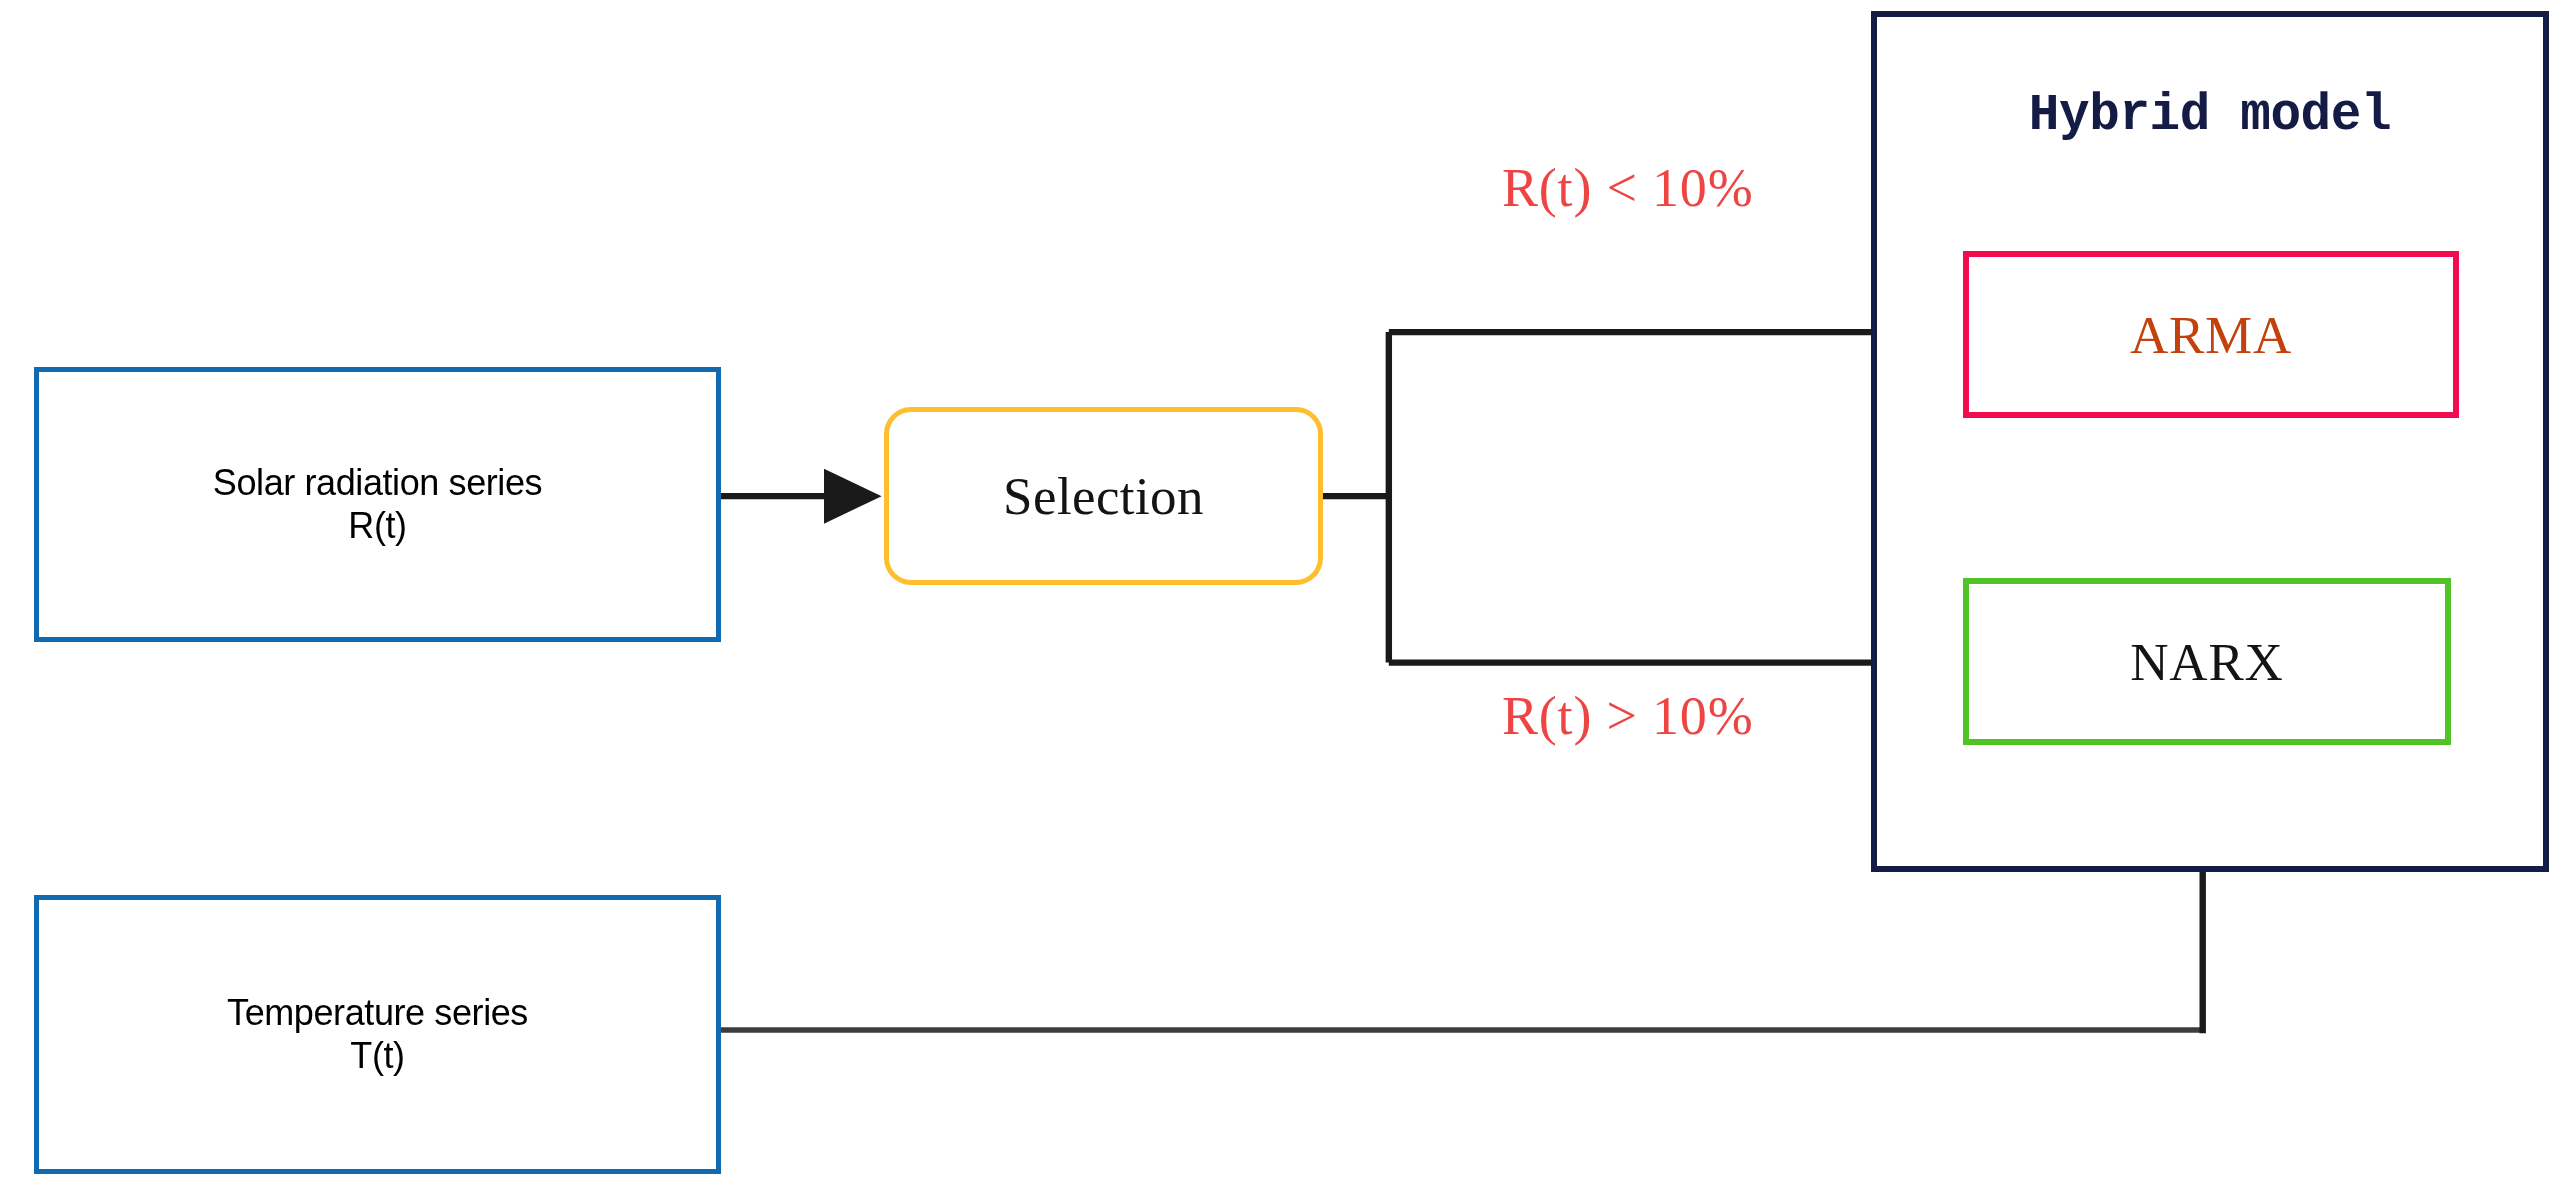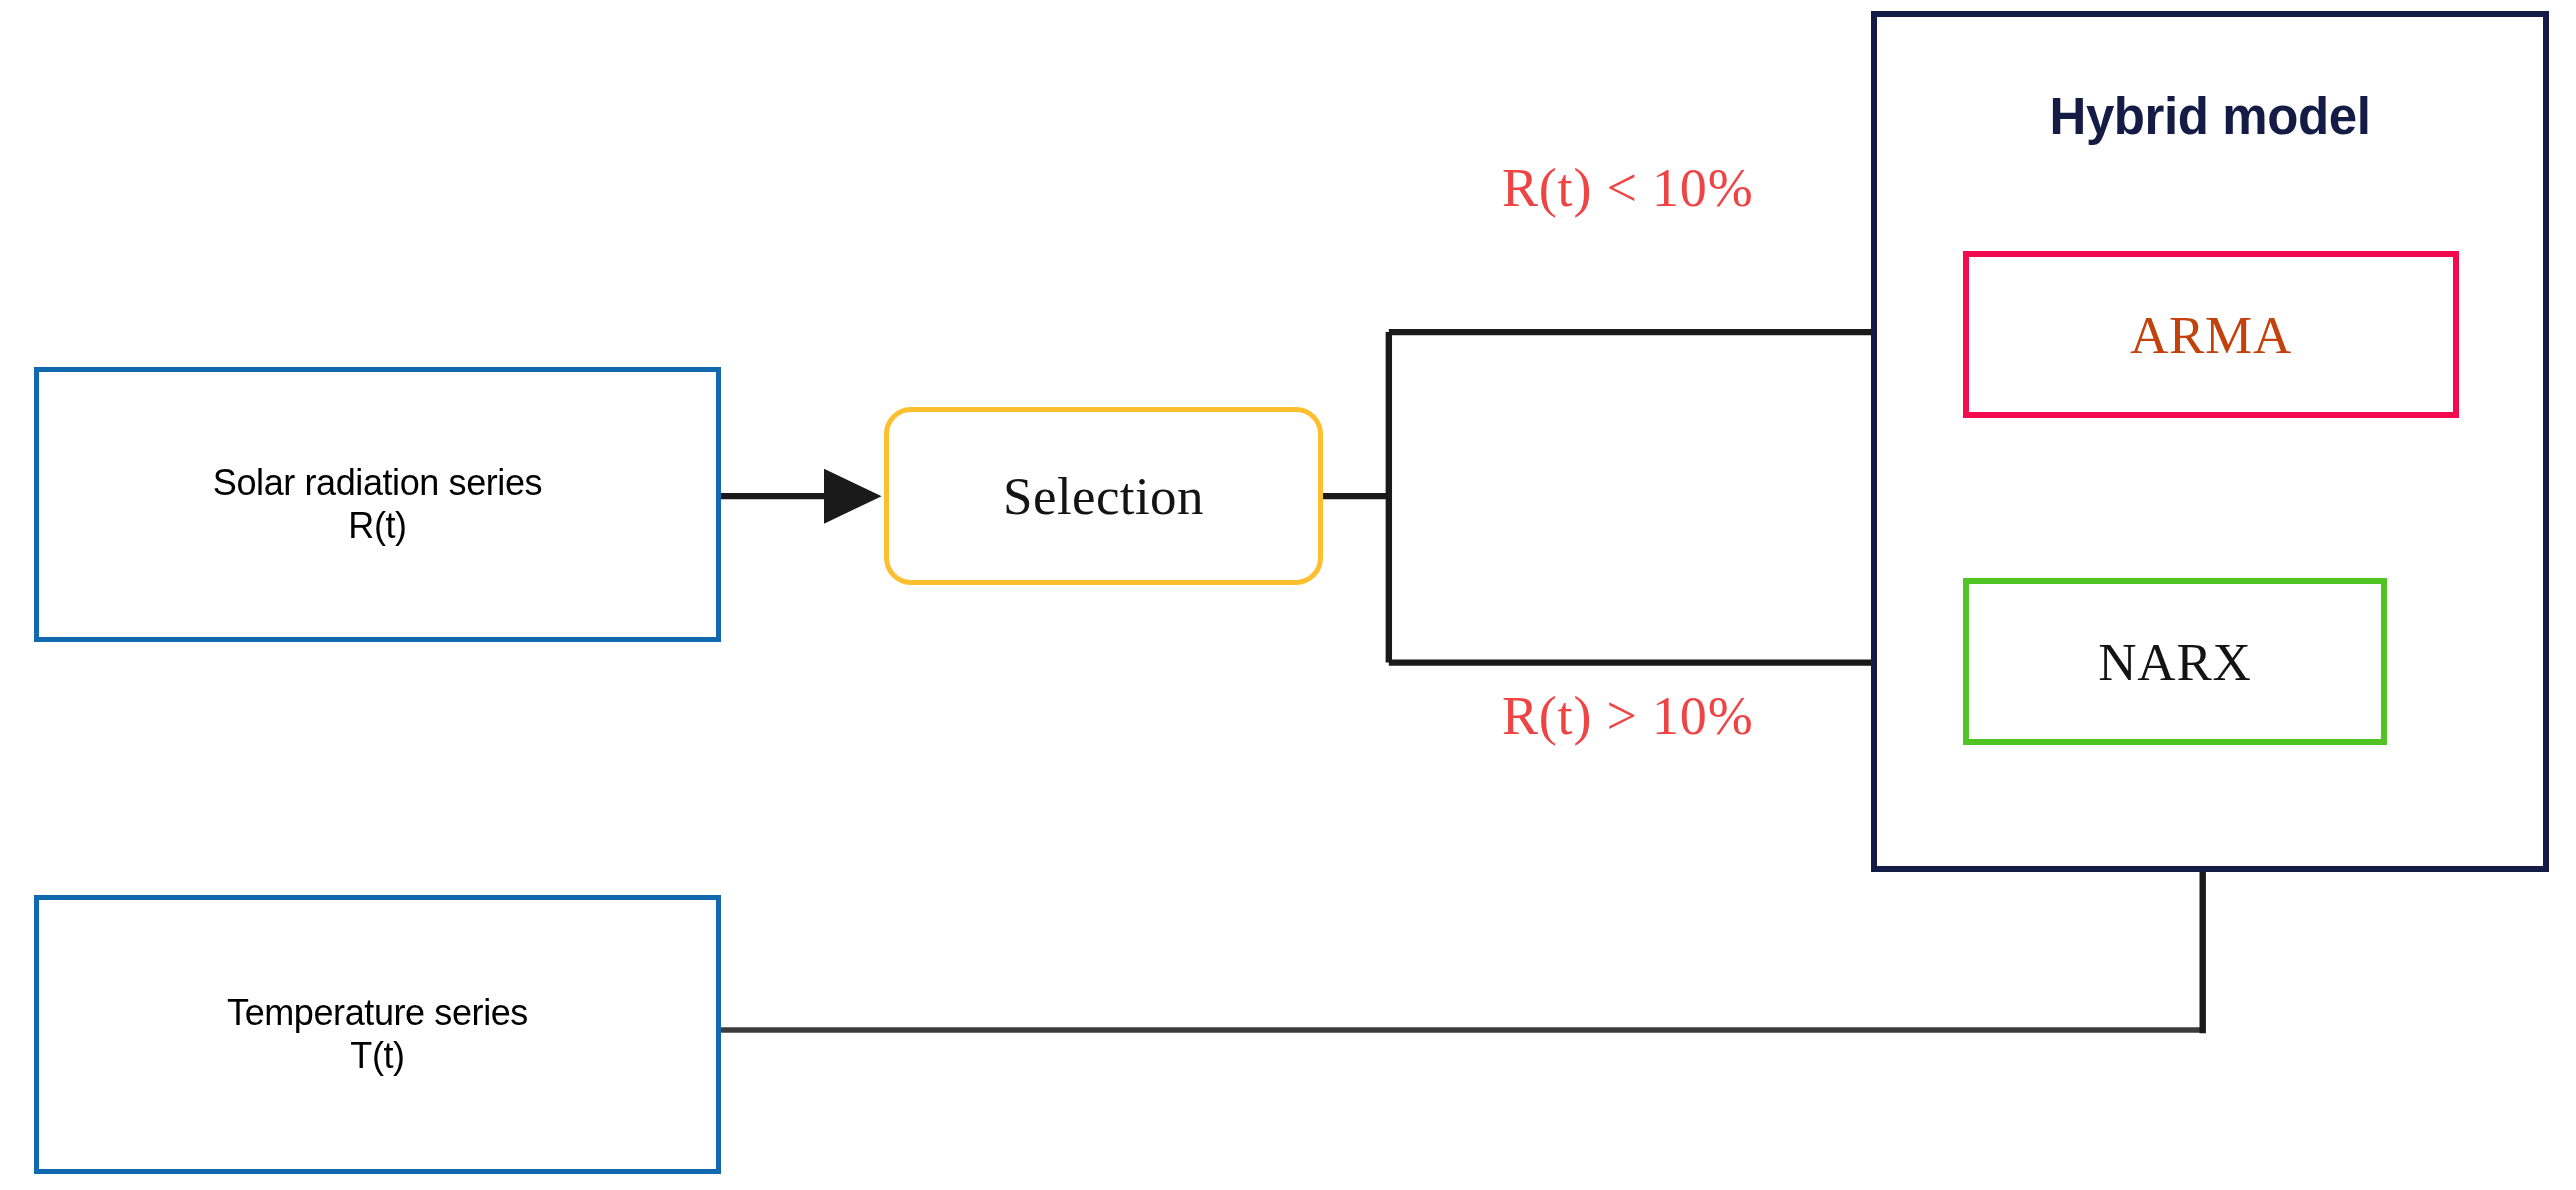--- a/index.html
+++ b/index.html
@@ -86,42 +86,42 @@
     border: 6.4px solid #141b45;
     display: block;
   }
   #hybrid-title {
     position: absolute;
     left: 0;
     right: 0;
     top: 70px;
     text-align: center;
     color: #141b45;
-    font-family: Liberation Sans, sans-serif;
+    font-family: Liberation Mono, monospace;
     font-weight: bold;
     font-size: 51px;
     letter-spacing: -0.4px;
   }
 
   
   #node-arma {
     left: 1963px;
     top: 251px;
     width: 496px;
     height: 167px;
     border: 6.4px solid #F30B4F;
     color: #c2410c;
     font-family: "Liberation Serif", serif;
     font-size: 53px;
     letter-spacing: 0.8px;
   }
   #node-narx {
     left: 1963px;
     top: 578px;
-    width: 424px;
+    width: 488px;
     height: 167px;
     border: 6.4px solid #4FC424;
     color: #141414;
     font-family: "Liberation Serif", serif;
     font-size: 53px;
     letter-spacing: 0.8px;
   }
 
   
   .branch-label {

